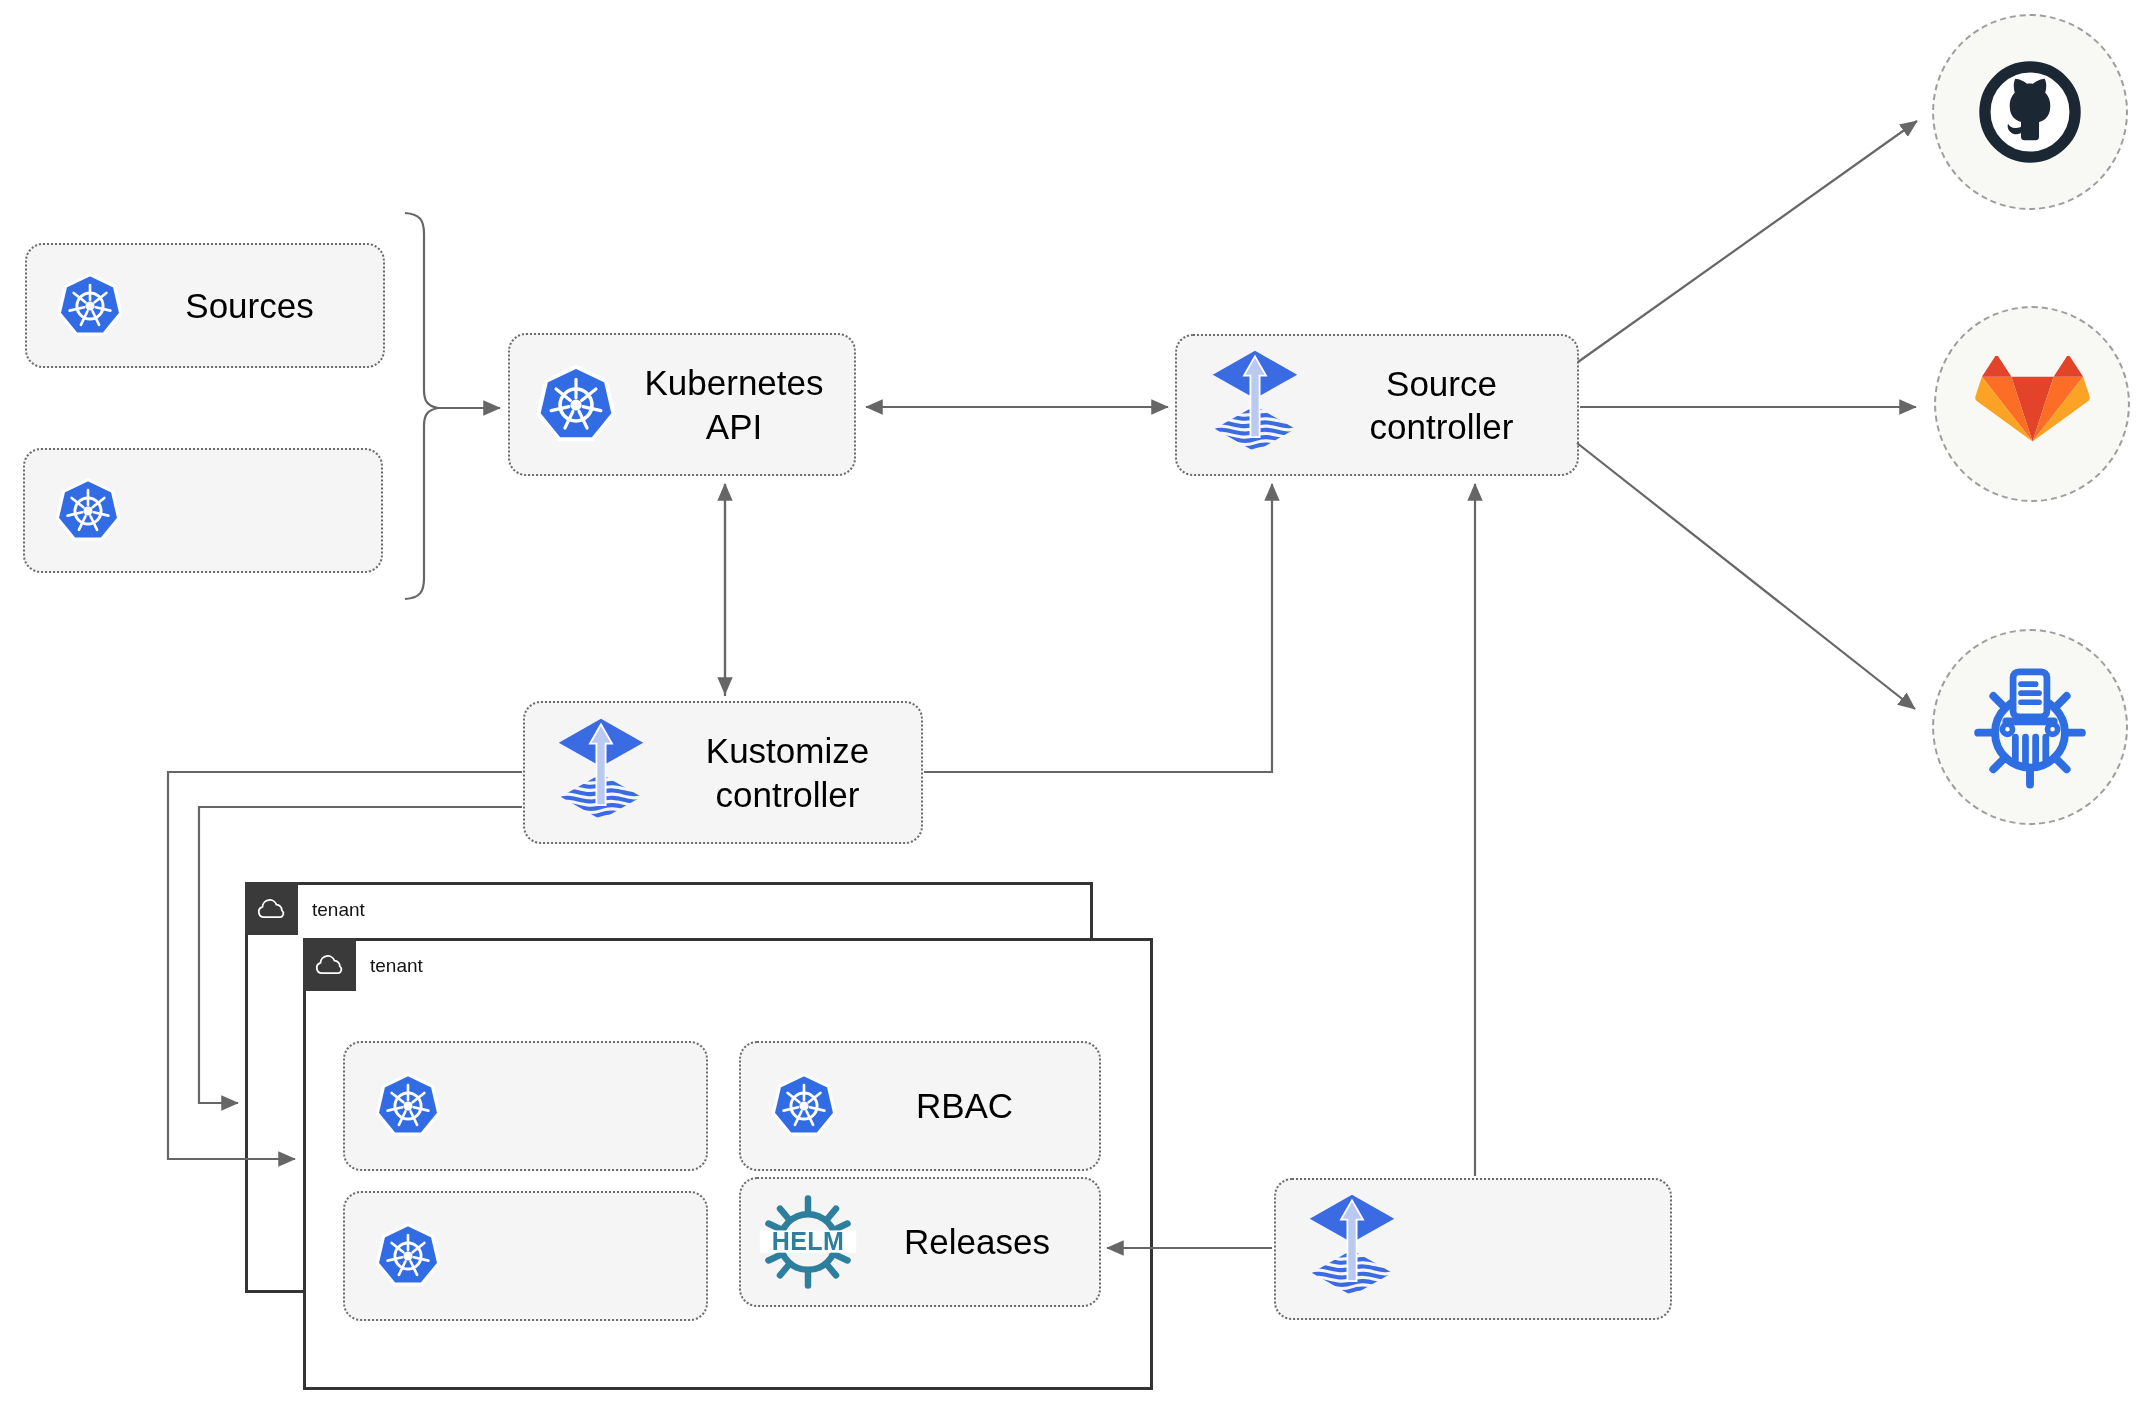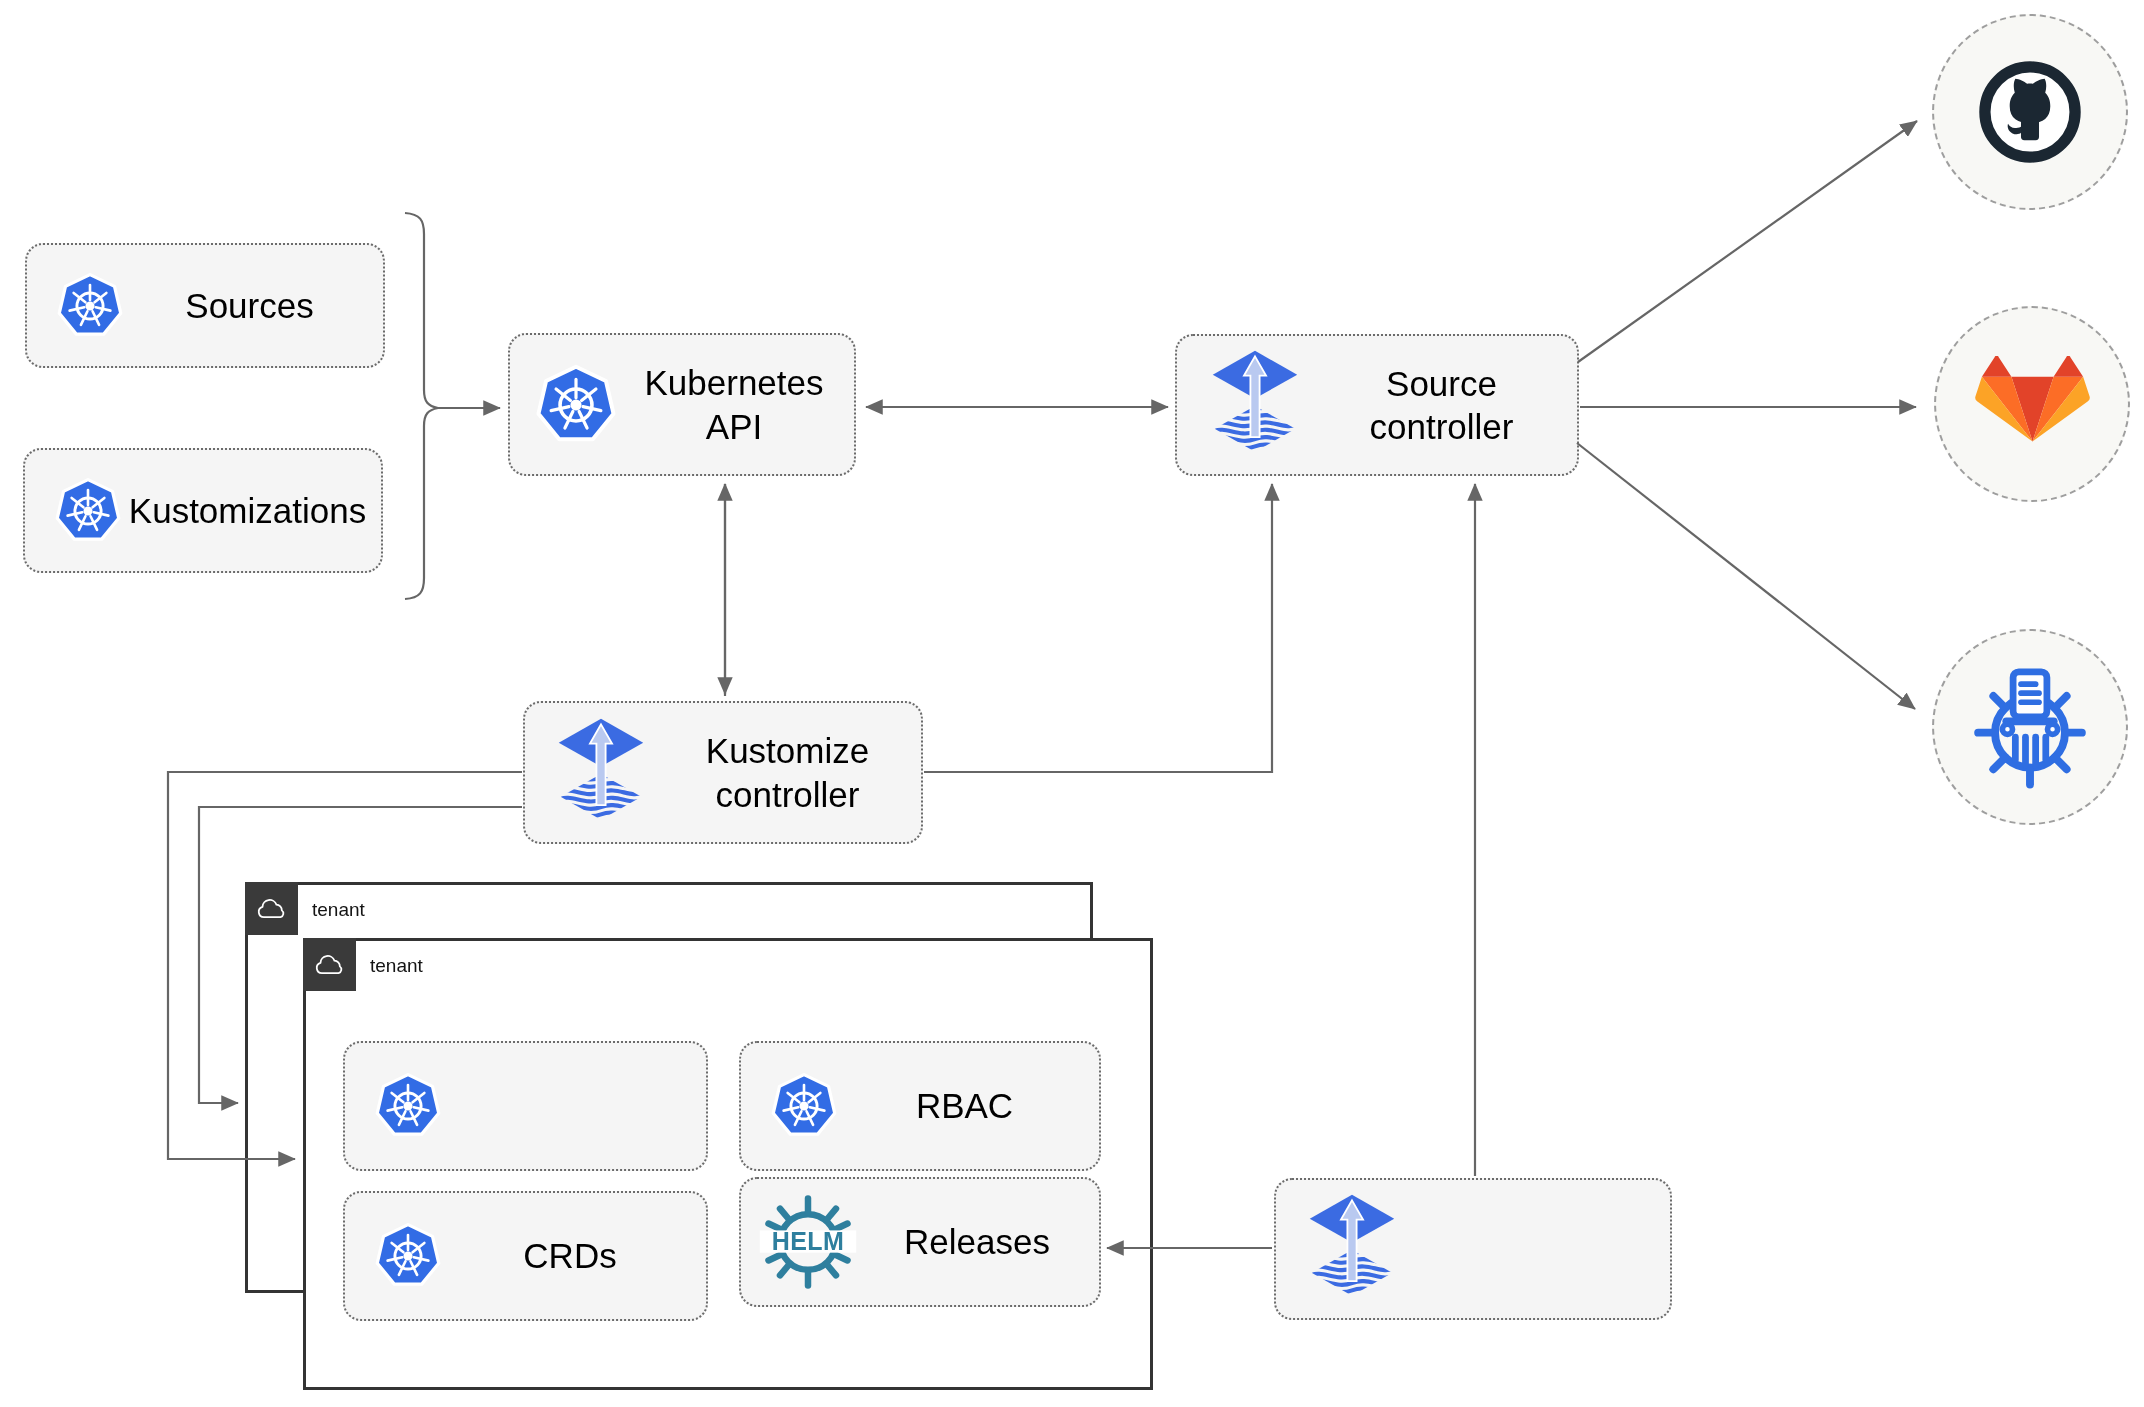--- a/index.html
+++ b/index.html
@@ -152,21 +152,20 @@
       <svg class="node-icon" style="left:30px;" width="66" height="68">
           <use href="#k8s-logo"></use>
         </svg>
       <div class="node-label" style="left:95px;text-align:right;">RBAC</div>
     </div>
 
     <div class="node" style="left:37px;top:250px;width:365px;height:130px;">
       <svg class="node-icon" style="left:30px;" width="66" height="68">
           <use href="#k8s-logo"></use>
         </svg>
-      <div class="node-label" style="left:95px;">CRDs</div>
     </div>
 
     <div class="node" style="left:433px;top:236px;width:362px;height:130px;">
       <svg class="node-icon" style="left:16px;" width="102" height="102" viewBox="0 0 110 110">
         <circle cx="55" cy="55" r="30" fill="none" stroke="var(--helm-teal,#2E7F9E)" stroke-width="7"></circle>
         <g stroke="var(--helm-teal,#2E7F9E)" stroke-width="7" stroke-linecap="round">
           <line x1="55" y1="23" x2="55" y2="8"></line>
             <line x1="55" y1="87" x2="55" y2="102"></line>
           <line x1="75.6" y1="30.5" x2="85.2" y2="19"></line>
             <line x1="34.4" y1="30.5" x2="24.8" y2="19"></line>
@@ -188,21 +187,20 @@
     <svg class="node-icon" style="left:30px;" width="66" height="68">
         <use href="#k8s-logo"></use>
       </svg>
     <div class="node-label" style="left:95px;">Sources</div>
   </div>
 
   <div class="node" style="left:23px;top:448px;width:360px;height:125px;">
     <svg class="node-icon" style="left:30px;" width="66" height="68">
         <use href="#k8s-logo"></use>
       </svg>
-    <div class="node-label" style="left:95px;">Kustomizations</div>
   </div>
 
   <div class="node" style="left:508px;top:333px;width:348px;height:143px;">
     <svg class="node-icon" style="left:26px;" width="80" height="83">
         <use href="#k8s-logo"></use>
       </svg>
     <div class="node-label" style="left:110px;">Kubernetes API</div>
   </div>
 
   <div class="node" style="left:523px;top:701px;width:400px;height:143px;">

